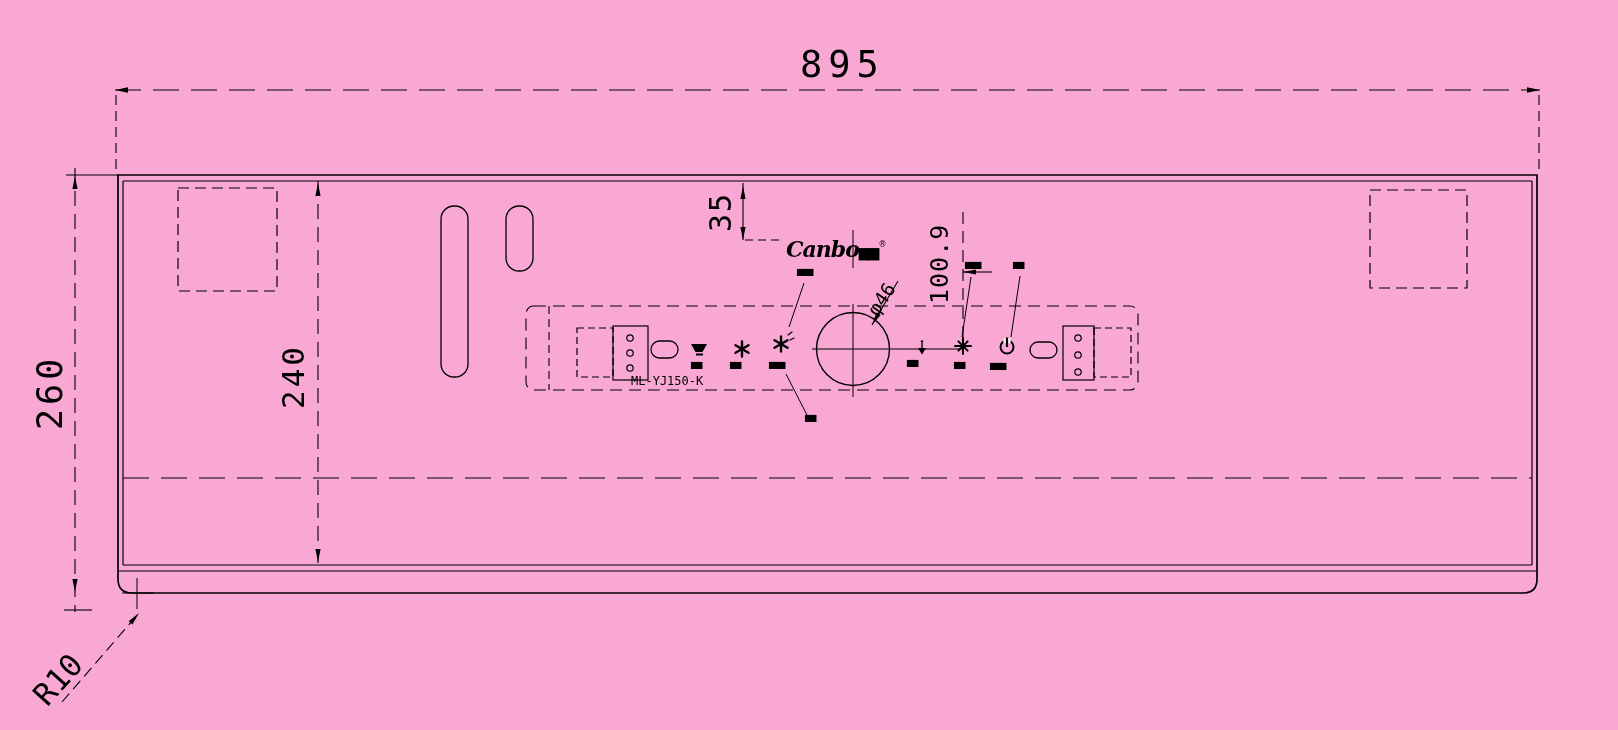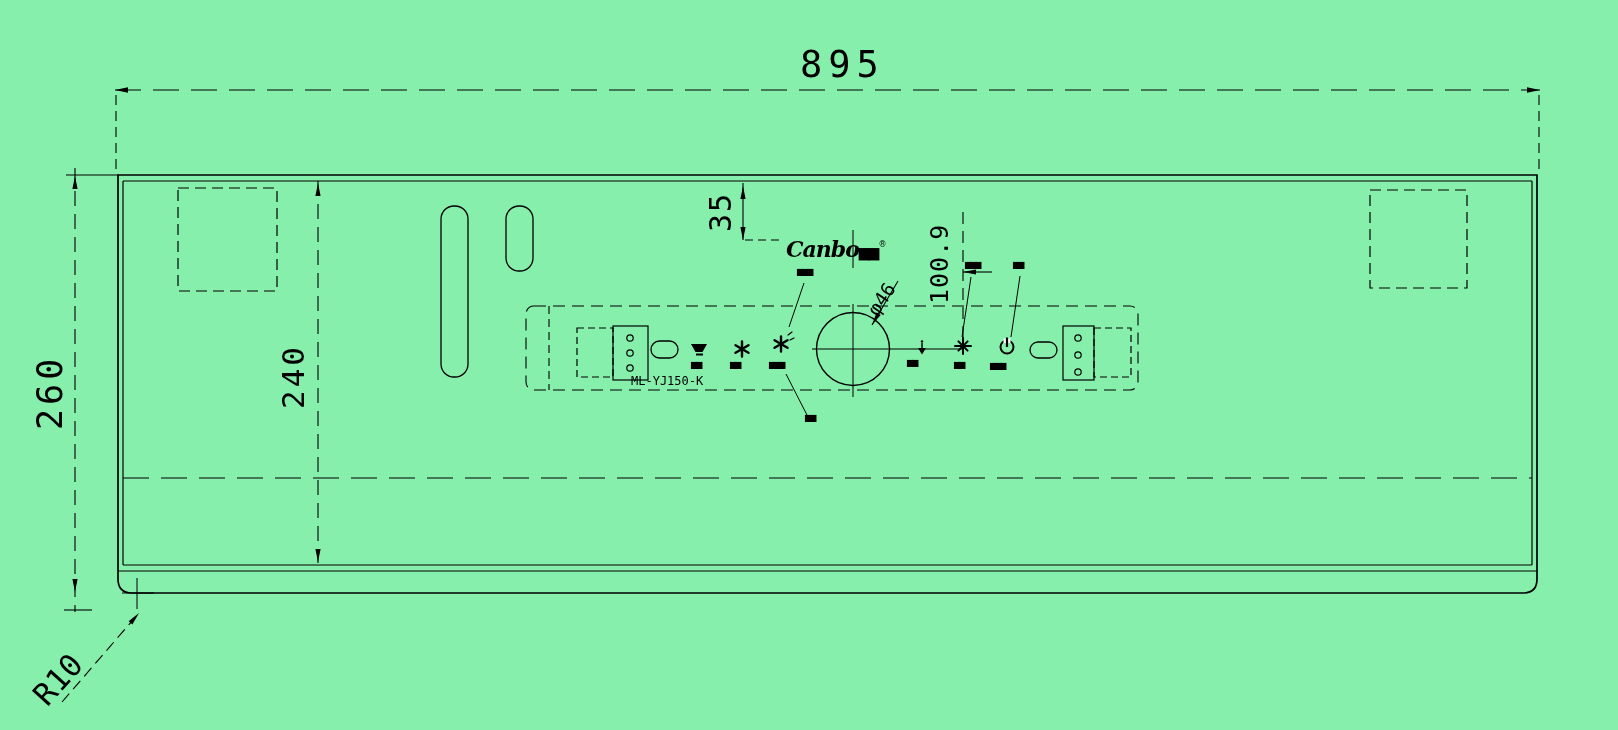--- a/index.html
+++ b/index.html
@@ -1,16 +1,16 @@
 <!DOCTYPE html>
 <html><head>
 <meta charset="utf-8">
 <style>
   html,body{margin:0;padding:0;background:#ffffff;}
-  .canvas{position:relative;width:1618px;height:730px;background:#86efac;overflow:hidden;
+  .canvas{position:relative;width:1618px;height:730px;background:#f9a8d4;overflow:hidden;
           font-family:"DejaVu Sans",sans-serif;color:#000;}
   svg{position:absolute;left:0;top:0;}
   .t{position:absolute;font-family:"DejaVu Sans Mono","Liberation Mono",monospace;color:#000;
      white-space:nowrap;line-height:1;}
   .rot90{transform:rotate(-90deg);transform-origin:0 0;}
   .cn{position:absolute;font-size:8px;letter-spacing:-1px;color:#000;line-height:1;white-space:nowrap;}
   .logo{position:absolute;left:786px;top:236px;white-space:nowrap;}
   .logo .brand{font-family:"DejaVu Serif","Liberation Serif",serif;font-style:italic;font-weight:bold;
                font-size:22px;letter-spacing:-1px;}
   .logo .cjk{font-size:14px;font-weight:bold;letter-spacing:-1px;}

